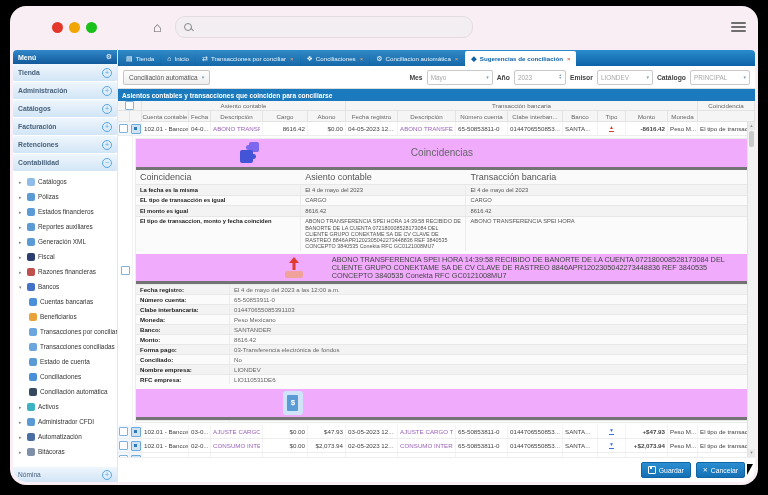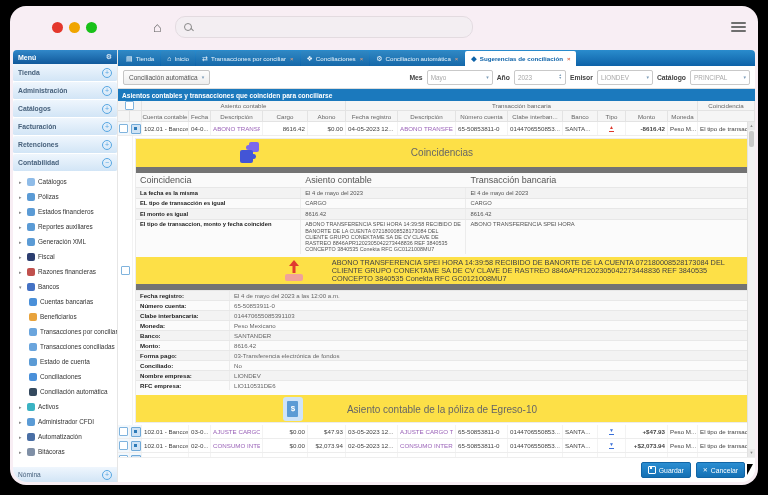--- a/index.html
+++ b/index.html
@@ -80,21 +80,21 @@
   .expander{width:8px;height:8px;min-width:8px;background:#cfe3f5;border:1px solid #6fa9d8;border-radius:1px;margin:auto;position:relative}
   .expander::after{content:"";position:absolute;left:2px;top:2px;width:3px;height:3px;background:#2e7bb8}
   .tipo{font-size:5px;line-height:5px;border-bottom:1px solid currentColor;padding-bottom:1px;margin:auto}
   .neg{color:#dd3a2e}.pos{color:#3a6fd8}
   .monto{font-weight:bold}
   
   .expanded{height:289px;display:flex;background:#fff}
   .gutter{width:14px;min-width:14px;position:relative;border-right:1px solid #f3f3f3}
   .gutter .cb{position:absolute;top:130px;left:3px;margin:0}
   .detail{flex:1;margin:2px 6px 2px 2px;border:1px solid #ececec;background:#fbfbfb;overflow:hidden}
-  .band{position:relative;background:#fde047;border-bottom:6px solid #737373}
+  .band{position:relative;background:#f0abfc;border-bottom:3px solid #737373}
   .band .btitle{position:absolute;left:0;right:0;text-align:center;color:#666}
   .mband{height:28px}.mband .btitle{top:8px;font-size:10px}
   .puzzle{position:absolute;left:17%;top:3px;width:22px;height:22px}
   .puzzle .p1{position:absolute;left:9px;top:0;width:10px;height:10px;background:#7b68ee;border-radius:2px}
   .puzzle .p1::after{content:"";position:absolute;left:-3px;top:3px;width:5px;height:5px;border-radius:50%;background:#7b68ee}
   .puzzle .p2{position:absolute;left:0;top:8px;width:13px;height:13px;background:#4355d6;border-radius:2px}
   .puzzle .p2::after{content:"";position:absolute;right:-3px;top:4px;width:5px;height:5px;border-radius:50%;background:#4355d6}
   .mhead{display:grid;grid-template-columns:27% 27% 46%;background:#fafafa}
   .mhead .mh{font-size:9px;color:#555;padding:2px 4px;white-space:nowrap;overflow:hidden}
   .mrow{display:grid;grid-template-columns:27% 27% 46%;border-top:1px solid #e7e7e7}
@@ -497,21 +497,20 @@
               </div>
             <div class="kv">
                 <div class="k">RFC empresa:</div>
                 <div class="v">LIO110531DE6</div>
               </div>
 
             <div class="band eband">
               <div class="docicon">
                 <div class="docsh">$</div>
               </div>
-              <div class="btitle">Asiento contable de la póliza de Egreso-10</div>
             </div>
             <div class="kv">
                 <div class="k">Cuenta contable:</div>
                 <div class="v">102.01 - Bancos nacionales</div>
               </div>
 
           </div>
         </div>
 
         <div class="tgrid tr">

